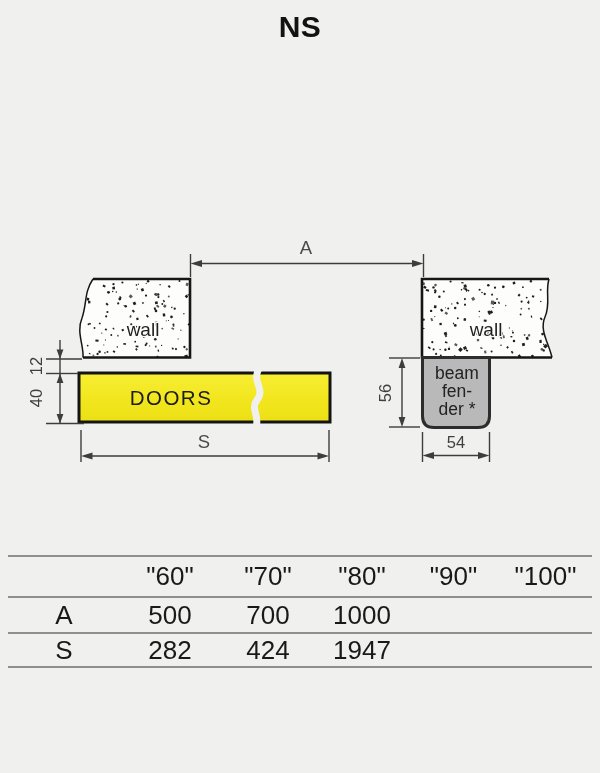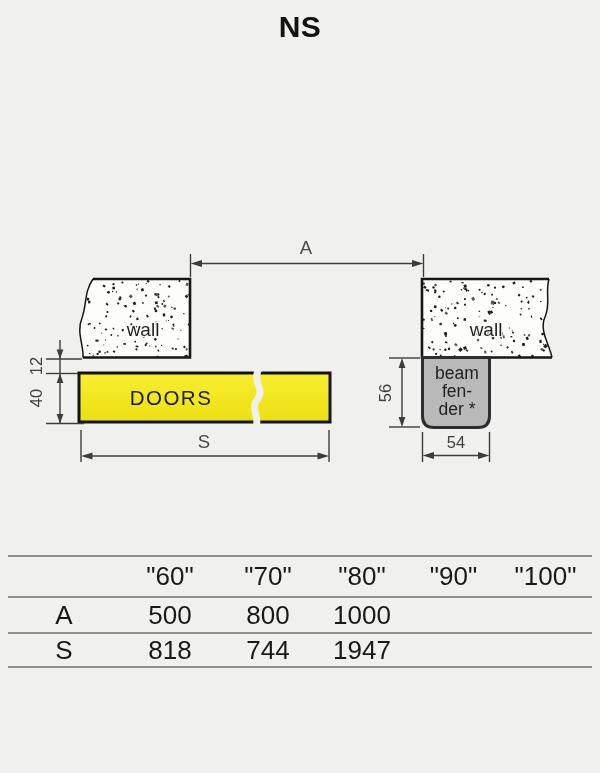--- a/index.html
+++ b/index.html
@@ -383,24 +383,24 @@
       <div class="tcell"></div>
       <div class="tcell">"60"</div>
       <div class="tcell">"70"</div>
       <div class="tcell">"80"</div>
       <div class="tcell">"90"</div>
       <div class="tcell">"100"</div>
     </div>
     <div class="trow r1">
       <div class="tcell">A</div>
       <div class="tcell">500</div>
-      <div class="tcell">800</div>
+      <div class="tcell">700</div>
       <div class="tcell">1000</div>
     </div>
     <div class="trow r2">
       <div class="tcell">S</div>
-      <div class="tcell">818</div>
-      <div class="tcell">744</div>
+      <div class="tcell">282</div>
+      <div class="tcell">424</div>
       <div class="tcell">1947</div>
     </div>
   </div>
 
 </div>
 
 </body></html>

